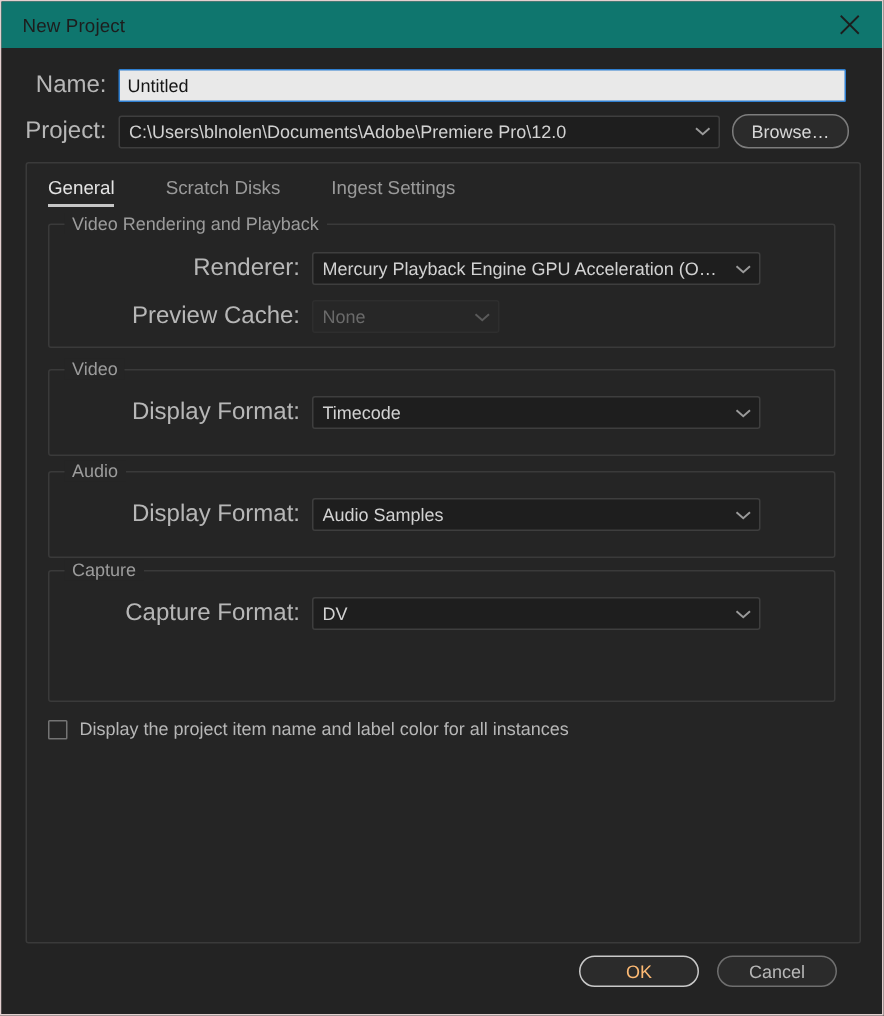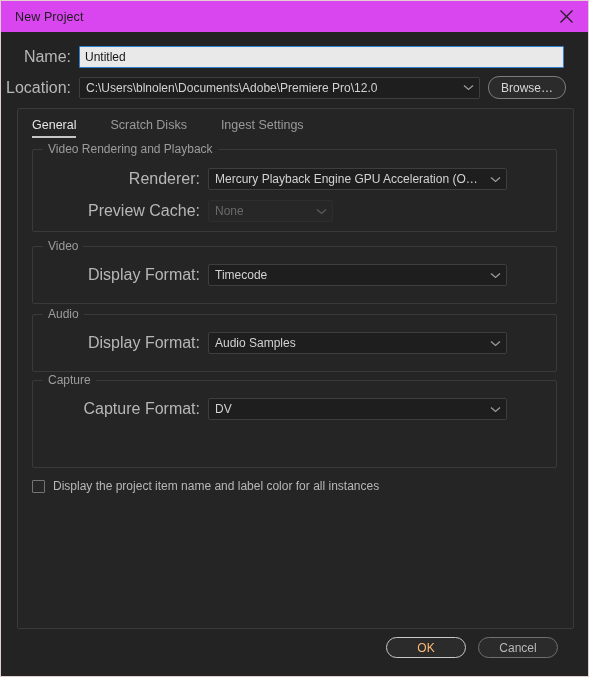--- a/index.html
+++ b/index.html
@@ -23,21 +23,21 @@
     border: 1px solid #e3cfcf;
     background: #232323;
     display: flex;
     flex-direction: column;
   }
 
   
   .titlebar {
     height: 31px;
     min-height: 31px;
-    background: #d946ef;
+    background: #0f766e;
     display: flex;
     align-items: center;
     padding: 0 0 0 14px;
     box-sizing: border-box;
   }
   .title-text {
     font-size: 12.5px;
     color: #1d1d1d;
     letter-spacing: 0.1px;
     flex: 1;
@@ -285,21 +285,21 @@
   </div>
 
   <div class="dialog-body">
 
     <div class="field-row row-name">
       <div class="field-label">Name:</div>
       <input class="name-input" type="text" value="Untitled" style="">
     </div>
 
     <div class="field-row row-loc">
-      <div class="field-label">Location:</div>
+      <div class="field-label">Project:</div>
       <div class="combo combo-loc">
         <span class="combo-val">C:\Users\blnolen\Documents\Adobe\Premiere Pro\12.0</span>
         <span class="chev">
           <svg width="11" height="7" viewBox="0 0 11 7" aria-hidden="true">
             <polyline points="1,1.5 5.5,5.5 10,1.5" fill="none" stroke="#9a9a9a" stroke-width="1.3"></polyline>
           </svg>
         </span>
       </div>
       <div class="browse-btn">Browse…</div>
     </div>

